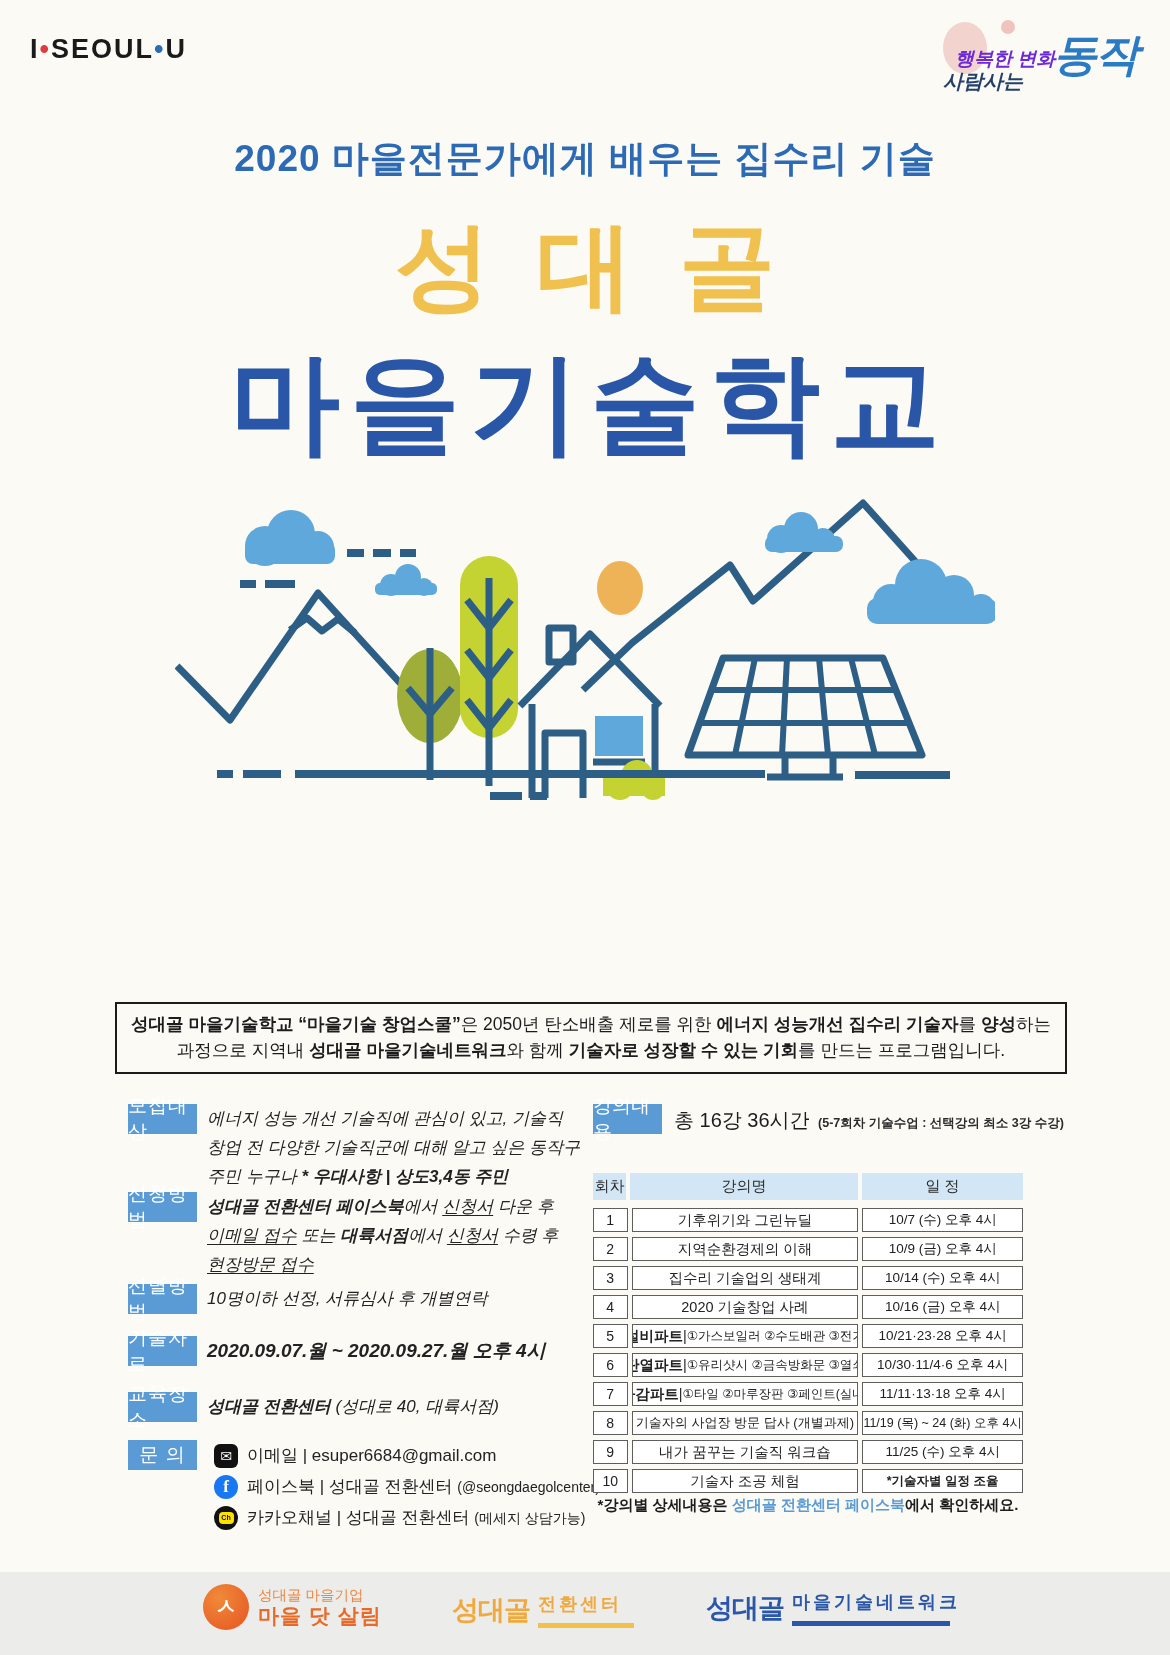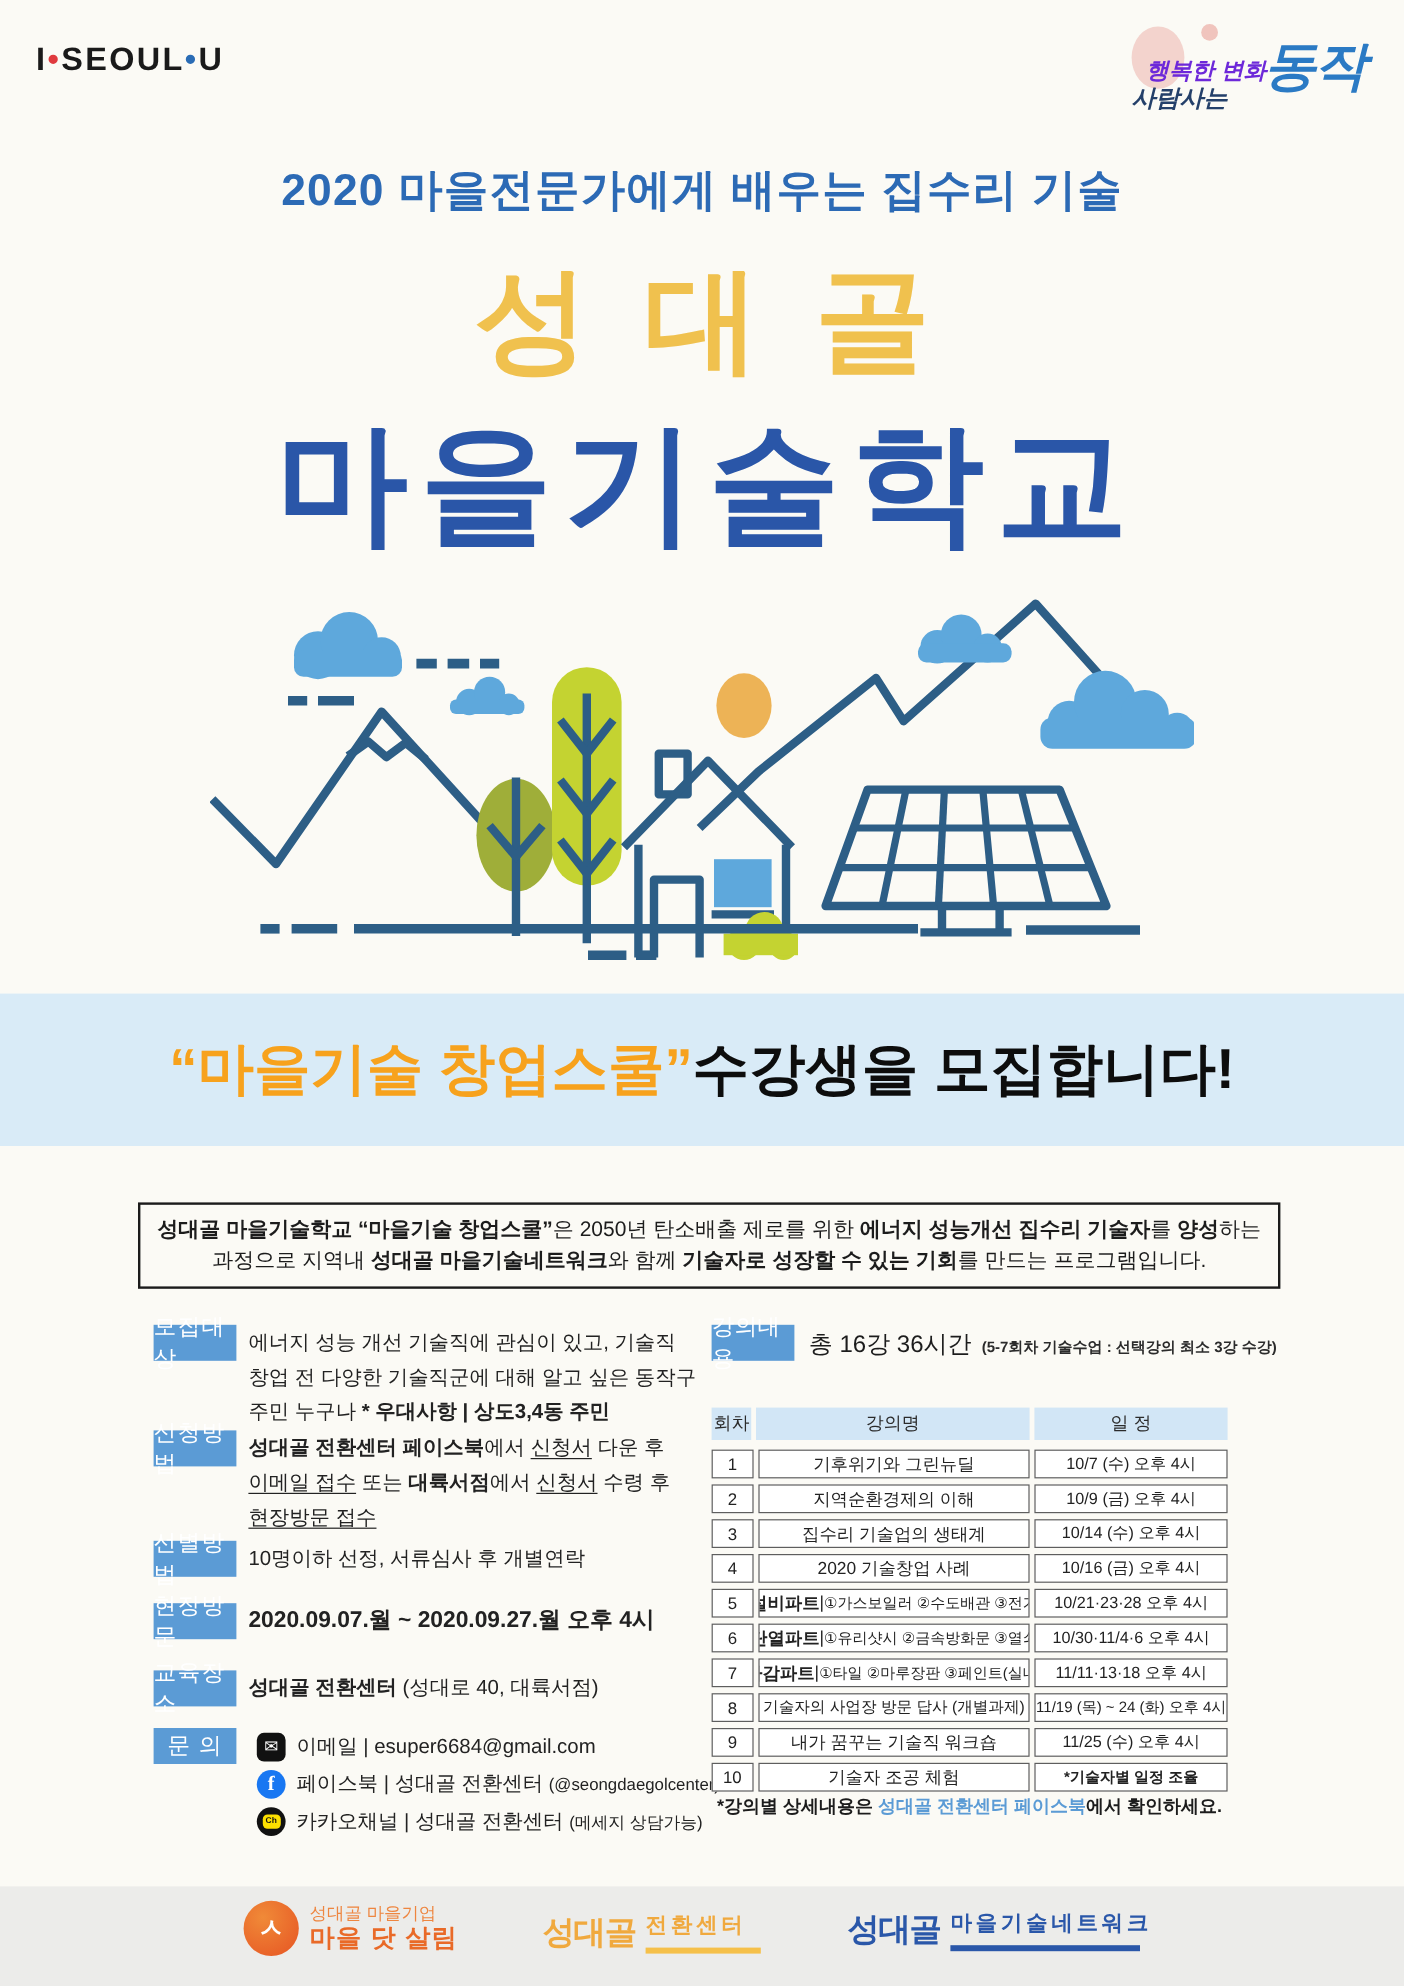--- a/index.html
+++ b/index.html
@@ -34,21 +34,21 @@
 
   
   .b{font-weight:bold;}
   .u{text-decoration:underline;text-underline-offset:3px;}
   .sm{font-size:0.82em;}
 
   
   .info-row{position:absolute;left:128px;display:flex;align-items:flex-start;}
   .label{width:69px;height:30px;background:#5b9bd5;color:#ffffff;font-size:19px;display:flex;align-items:center;justify-content:center;letter-spacing:1px;flex:none;}
   .info-lines{margin-left:10px;width:352px;color:#222222;}
-  .info-lines .line{font-size:17px;line-height:29px;white-space:nowrap;}
+  .info-lines .line{font-size:17px;line-height:29px;white-space:nowrap;font-style:italic;}
   .line-big{font-size:19px !important;font-weight:bold;}
 
   
   #contact-rows{left:214px;top:1440px;}
   .c-row{display:flex;align-items:center;height:31px;font-size:17px;color:#222;white-space:nowrap;}
   .c-ic{width:24px;height:24px;margin-right:9px;flex:none;display:flex;align-items:center;justify-content:center;}
   .ic-email{background:#111;border-radius:6px;color:#fff;font-size:14px;}
   .ic-fb{background:#1877f2;border-radius:50%;color:#fff;font-weight:bold;font-size:17px;font-family:"Liberation Serif",serif;}
   .ic-kakao{background:#111;border-radius:50%;}
   .ic-kakao .bub{width:15px;height:12px;background:#fde000;border-radius:4px;display:flex;align-items:center;justify-content:center;font-size:7px;font-weight:bold;color:#111;}
@@ -215,24 +215,20 @@
     </g>
     <g fill="#5ea8dc">
       <circle cx="716" cy="124" r="18"></circle>
         <circle cx="746" cy="107" r="26"></circle>
         <circle cx="779" cy="117" r="20"></circle>
         <circle cx="806" cy="130" r="14"></circle>
         <rect x="692" y="120" width="130" height="26" rx="10"></rect>
     </g>
   </svg>
 
-  <div class="abs" id="banner">
-    <span class="bh">“마을기술 창업스쿨”</span>
-      <span class="br"> 수강생을 모집합니다!</span>
-  </div>
 
   <div class="abs" id="intro-box">
     <div class="iline"><span class="b">성대골 마을기술학교 “마을기술 창업스쿨”</span><span>은 2050년 탄소배출 제로를 위한 </span><span class="b">에너지 성능개선 집수리 기술자</span><span>를 </span><span class="b">양성</span><span>하는</span></div>
     <div class="iline"><span>과정으로 지역내 </span><span class="b">성대골 마을기술네트워크</span><span>와 함께 </span><span class="b">기술자로 성장할 수 있는 기회</span><span>를 만드는 프로그램입니다.</span></div>
   </div>
 
   <div id="info-sections">
       <div class="info-row" style="top: 1104px;">
         <div class="label">모집대상</div>
         <div class="info-lines">
@@ -249,21 +245,21 @@
           <div class="line"><span class="u">현장방문 접수</span></div>
         </div>
       </div>
       <div class="info-row" style="top: 1284px;">
         <div class="label">선별방법</div>
         <div class="info-lines">
           <div class="line"><span>10명이하 선정, 서류심사 후 개별연락</span></div>
         </div>
       </div>
       <div class="info-row" style="top: 1336px;">
-        <div class="label">현장방문</div>
+        <div class="label">기술자로</div>
         <div class="info-lines">
           <div class="line line-big"><span class="b">2020.09.07.월 ~ 2020.09.27.월 오후 4시</span></div>
         </div>
       </div>
       <div class="info-row" style="top: 1392px;">
         <div class="label">교육장소</div>
         <div class="info-lines">
           <div class="line"><span class="b">성대골 전환센터</span><span> (성대로 40, 대륙서점)</span></div>
         </div>
       </div>

